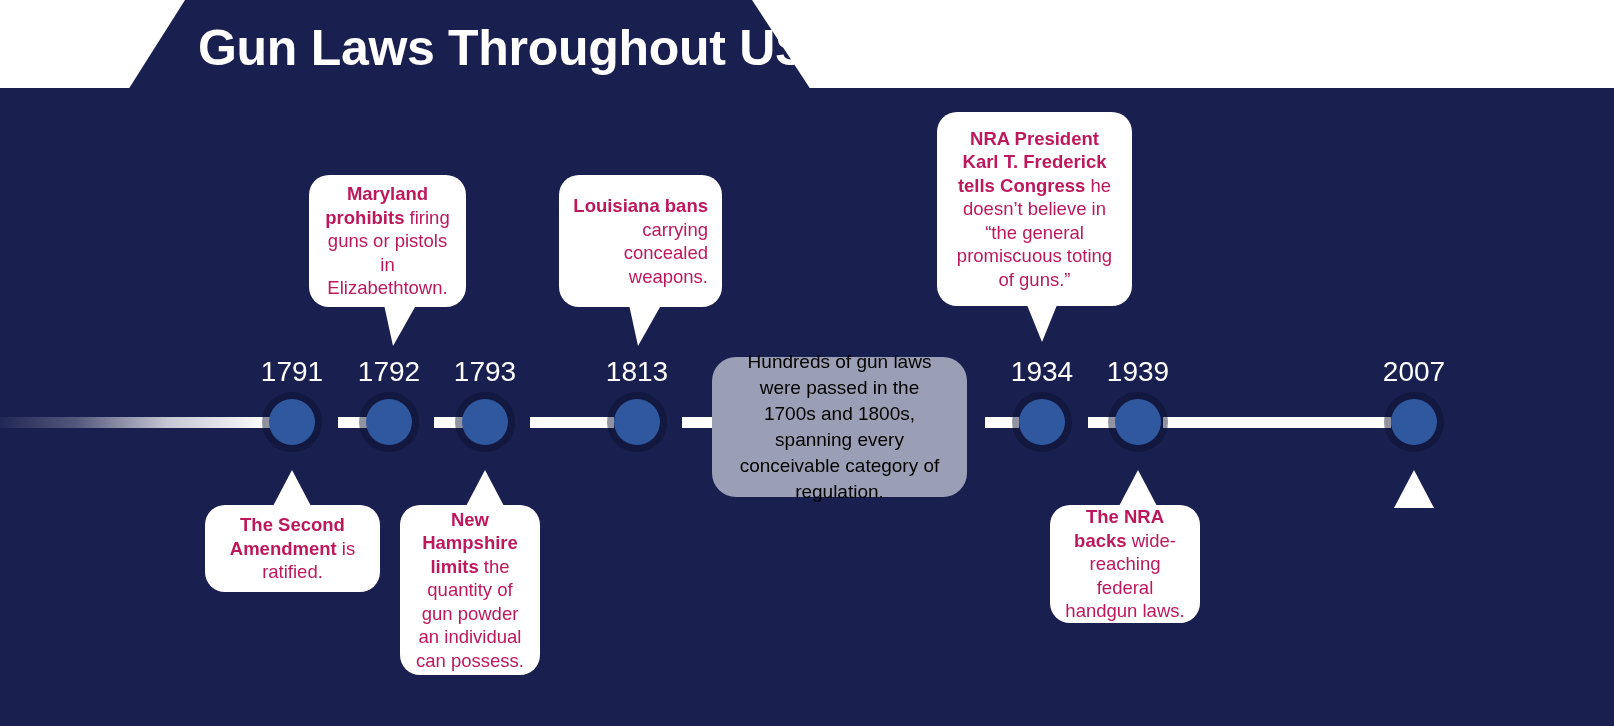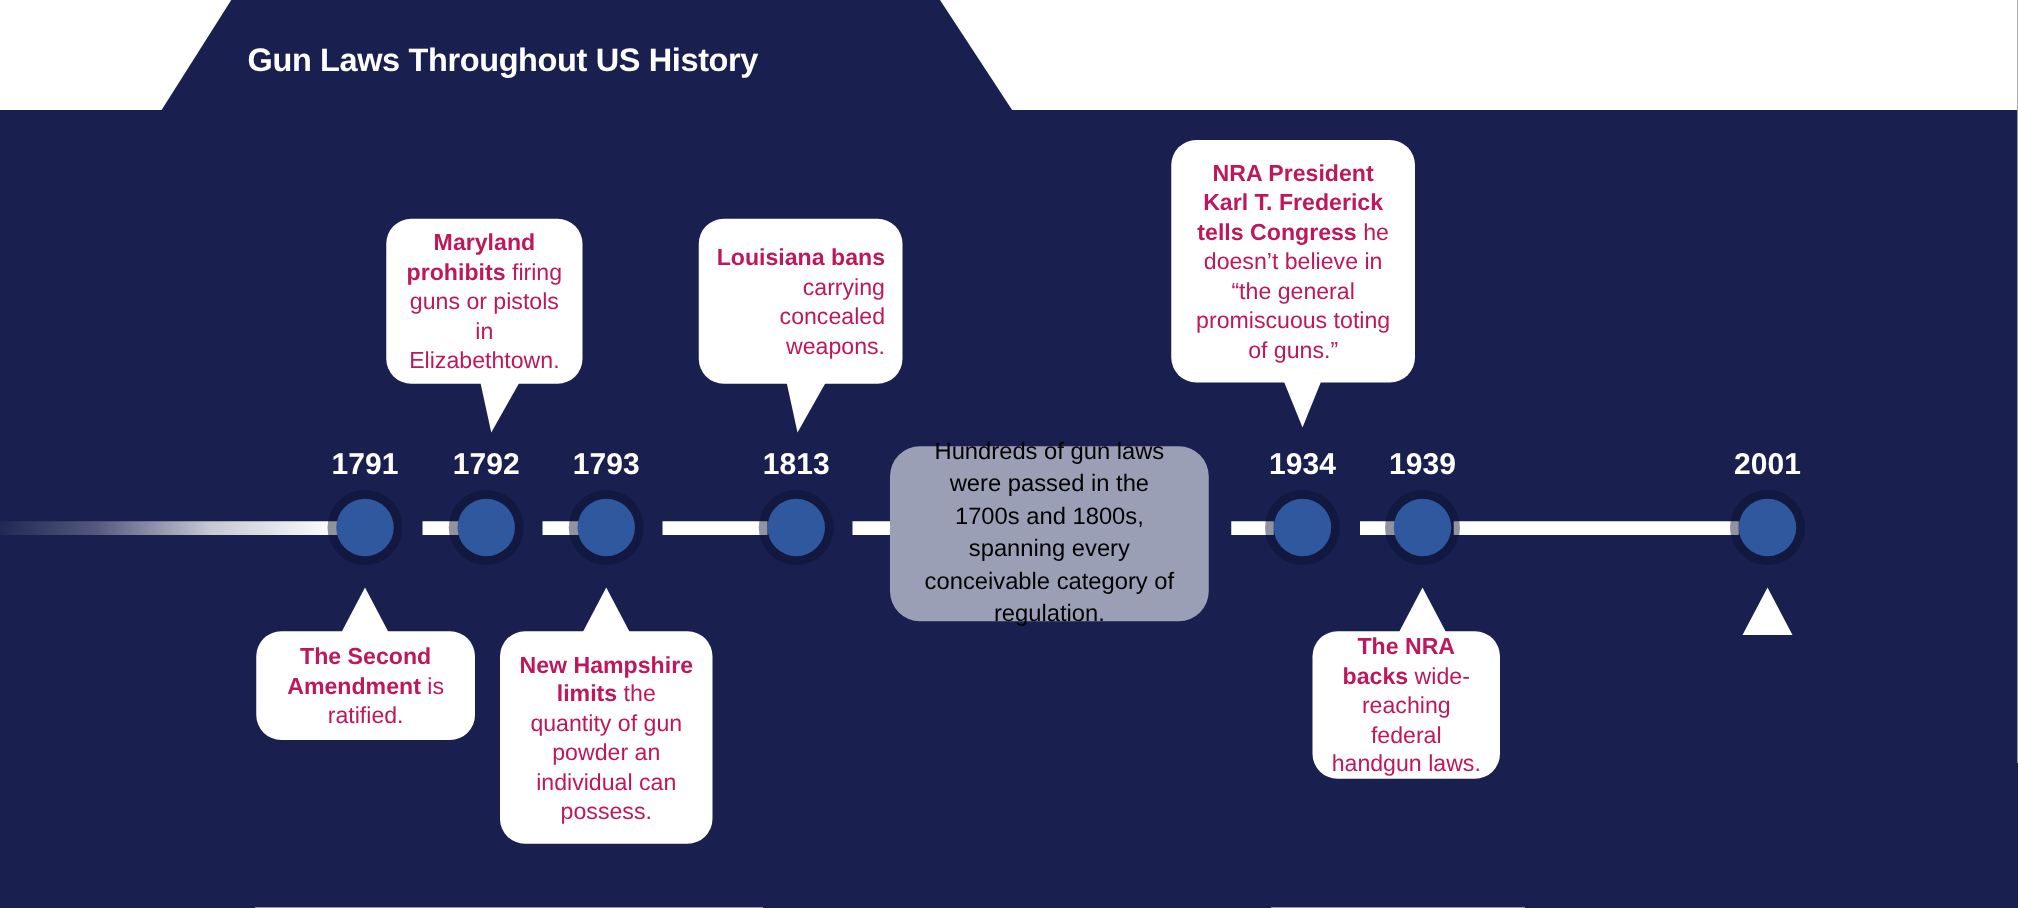--- a/index.html
+++ b/index.html
@@ -41,21 +41,21 @@
     height: 90px;
     background: #191f4f;
     -webkit-clip-path: polygon(128px 90px, 185px 0px, 752px 0px, 811px 90px);
     clip-path: polygon(128px 90px, 185px 0px, 752px 0px, 811px 90px);
   }
   .title-text {
     position: absolute;
     left: 198px;
     top: 26px;
     color: #ffffff;
-    font-size: 26px;
+    font-size: 50px;
     line-height: 44px;
     font-weight: bold;
     letter-spacing: -0.3px;
     white-space: nowrap;
     font-family: "Liberation Sans", sans-serif;
   }
 
   
   .axis-seg {
     position: absolute;
@@ -74,22 +74,22 @@
     border-radius: 50%;
     background: #30589f;
     top: 399px;
     box-shadow: 0 0 0 7px rgba(12, 16, 44, 0.45);
   }
 
   .node-year {
     position: absolute;
     top: 356px;
     color: #ffffff;
-    font-size: 24px;
-    font-weight: bold;
+    font-size: 28px;
+    font-weight: normal;
     line-height: 32px;
     text-align: center;
     white-space: nowrap;
     font-family: "Liberation Sans", sans-serif;
   }
 
   
   .bubble {
     position: absolute;
     background: #ffffff;
@@ -181,21 +181,21 @@
   <div class="node-dot" style="left:1019px;"></div>
   <div class="node-dot" style="left:1115px;"></div>
   <div class="node-dot" style="left:1391px;"></div>
 
   <div class="node-year" style="left:242px; width:100px;">1791</div>
   <div class="node-year" style="left:339px; width:100px;">1792</div>
   <div class="node-year" style="left:435px; width:100px;">1793</div>
   <div class="node-year" style="left:587px; width:100px;">1813</div>
   <div class="node-year" style="left:992px; width:100px;">1934</div>
   <div class="node-year" style="left:1088px; width:100px;">1939</div>
-  <div class="node-year" style="left:1364px; width:100px;">2001</div>
+  <div class="node-year" style="left:1364px; width:100px;">2007</div>
 
   <div class="bubble" style="left:309px; top:175px; width:157px; height:132px;">
     <span class="txt">
       <b>Maryland prohibits</b><span> firing guns or pistols in Elizabethtown.</span>
     </span>
   </div>
   <div class="tail tail-down-skew" style="left:383px; top:300px;"></div>
 
   <div class="bubble" style="left:559px; top:175px; width:163px; height:132px;text-align:right;">
     <span class="txt">
@@ -216,21 +216,21 @@
   </div>
 
   <div class="tail tail-up" style="left:272px; top:470px;"></div>
   <div class="bubble" style="left:205px; top:505px; width:175px; height:87px;">
     <span class="txt">
       <b>The Second Amendment</b><span> is ratified.</span>
     </span>
   </div>
 
   <div class="tail tail-up" style="left:465px; top:470px;"></div>
-  <div class="bubble" style="left:400px; top:505px; width:170px; height:170px;">
+  <div class="bubble" style="left:400px; top:505px; width:140px; height:170px;">
     <span class="txt">
       <b>New Hampshire limits</b><span> the quantity of gun powder an individual can possess.</span>
     </span>
   </div>
 
   <div class="tail tail-up" style="left:1118px; top:470px;"></div>
   <div class="bubble" style="left:1050px; top:505px; width:150px; height:118px;">
     <span class="txt">
       <b>The NRA backs</b><span> wide-reaching federal handgun laws.</span>
     </span>

